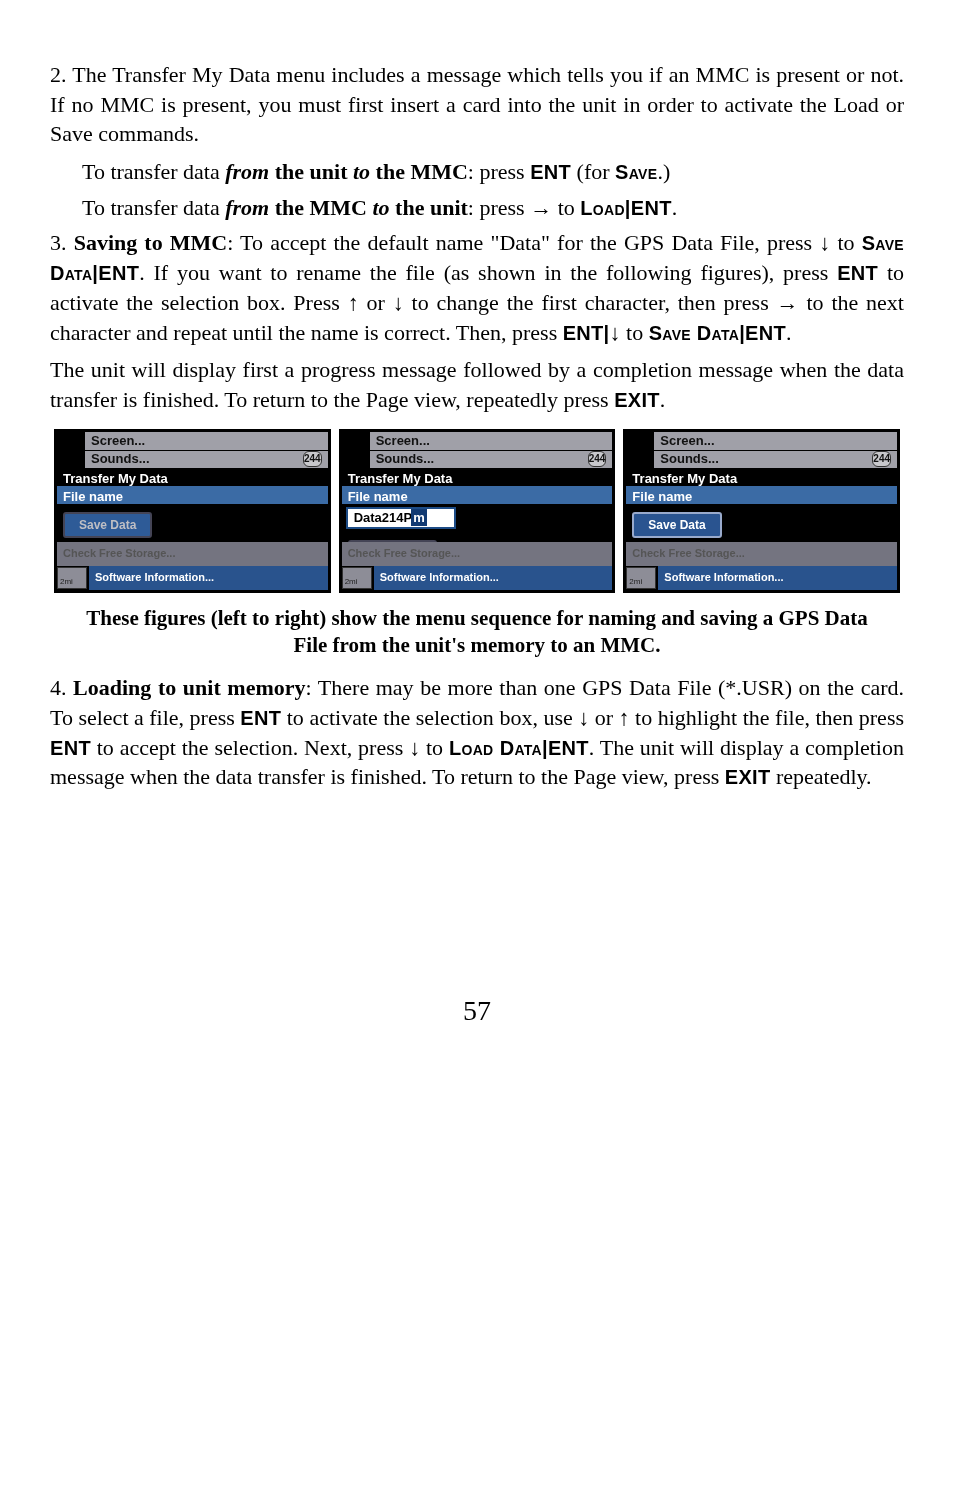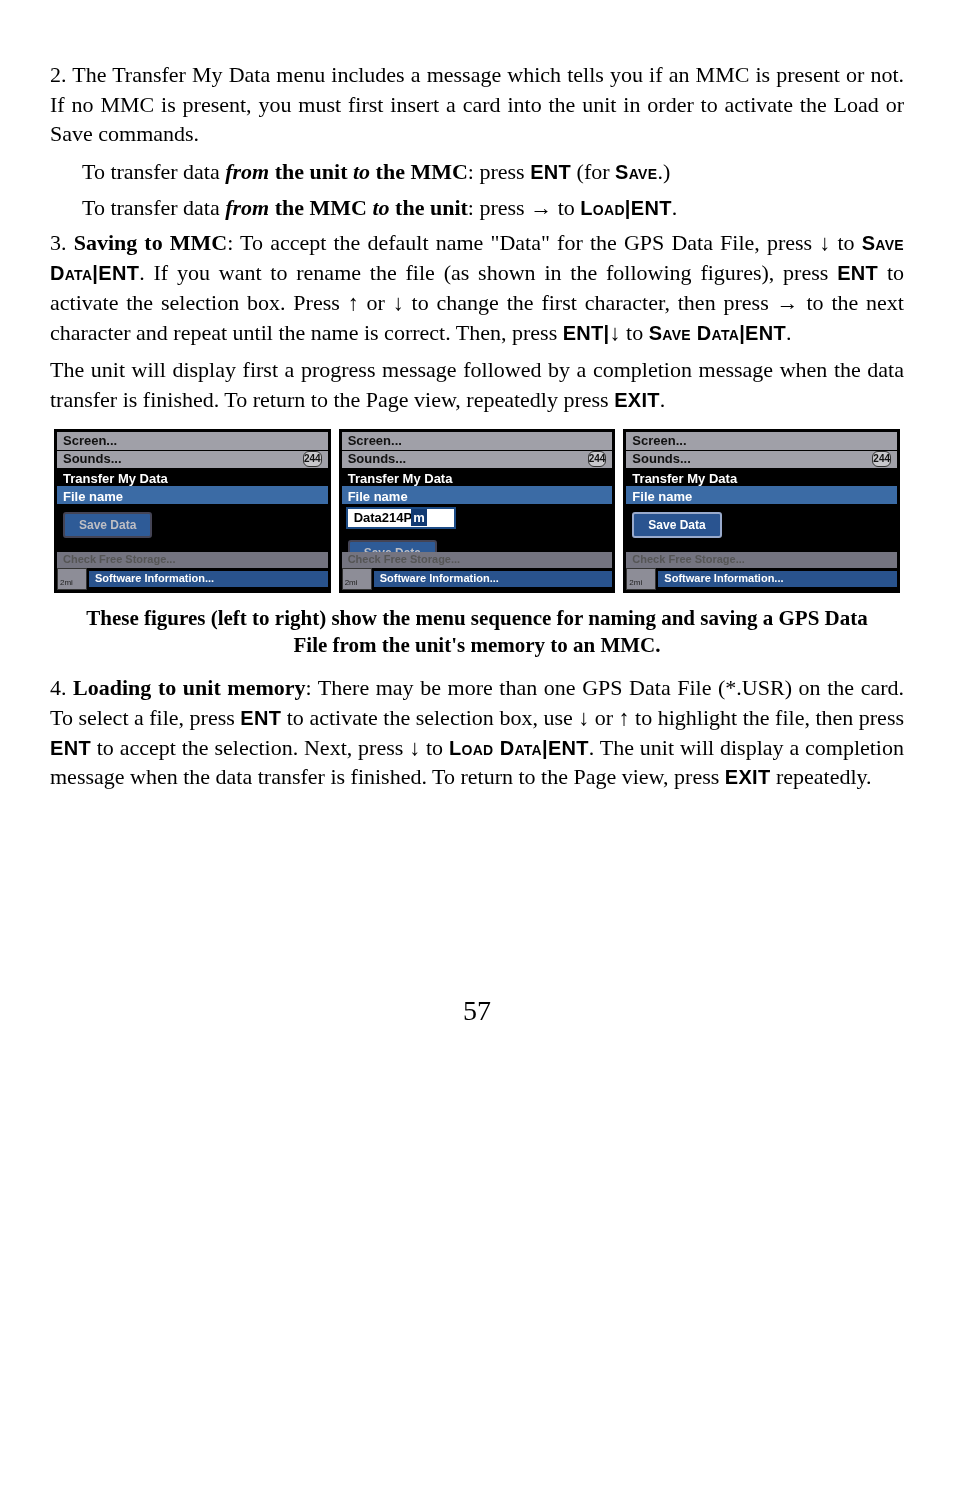--- a/index.html
+++ b/index.html
@@ -33,21 +33,21 @@
     background: #000;
     padding: 3px;
     font-family: Tahoma, Arial, sans-serif;
     font-size: 13px;
     color: #fff;
     position: relative;
   }
   .screen .row {
     display: flex; align-items: center; justify-content: space-between;
     background: #a0a0a8; color: #111;
-    padding: 1px 6px; height: 18px; font-weight: bold;
+    padding: 1px 6px; height: 18px; font-weight: bold; margin-left: 28px;
   }
   .screen .row + .row { border-top: 1px solid #000; }
   .screen .badge {
     display: inline-block; border: 1px solid #333; background: #c8c8cc;
     font-size: 10px; padding: 0 0; border-radius: 6px; font-weight: bold;
   }
   .screen .header {
     background: #000; color: #fff; font-weight: bold;
     padding: 2px 6px; height: 18px;
   }
@@ -74,21 +74,21 @@
   }
   .screen .footer .icon {
     display: inline-block; width: 30px; height: 22px; background: #8d8d97;
     border: 1px solid #333; vertical-align: middle; margin-right: 2px;
     position: relative;
   }
   .screen .footer .icon::after {
     content: "2mi"; position: absolute; bottom: 0; left: 2px; font-size: 8px; color:#222;
   }
   .screen .footer .mrow {
-    background: #a0a0a8; color: #111; padding: 0 6px; height: 16px;
+    background: #a0a0a8; color: #111; padding: 0 6px; height: 24px;
     font-weight: bold; font-size: 11px; display: flex; align-items: center; width: 100%;
   }
   .screen .footer .mrow.dim { color: #555; background: #747480; }
   .screen .footer .mrow.sel { background: #29538d; color: #fff; }
 </style>
 </head>
 <body>
 
 <div class="para">2. The Transfer My Data menu includes a message which tells you if an MMC is present or not. If no MMC is present, you must first insert a card into the unit in order to activate the Load or Save commands.</div>
 

